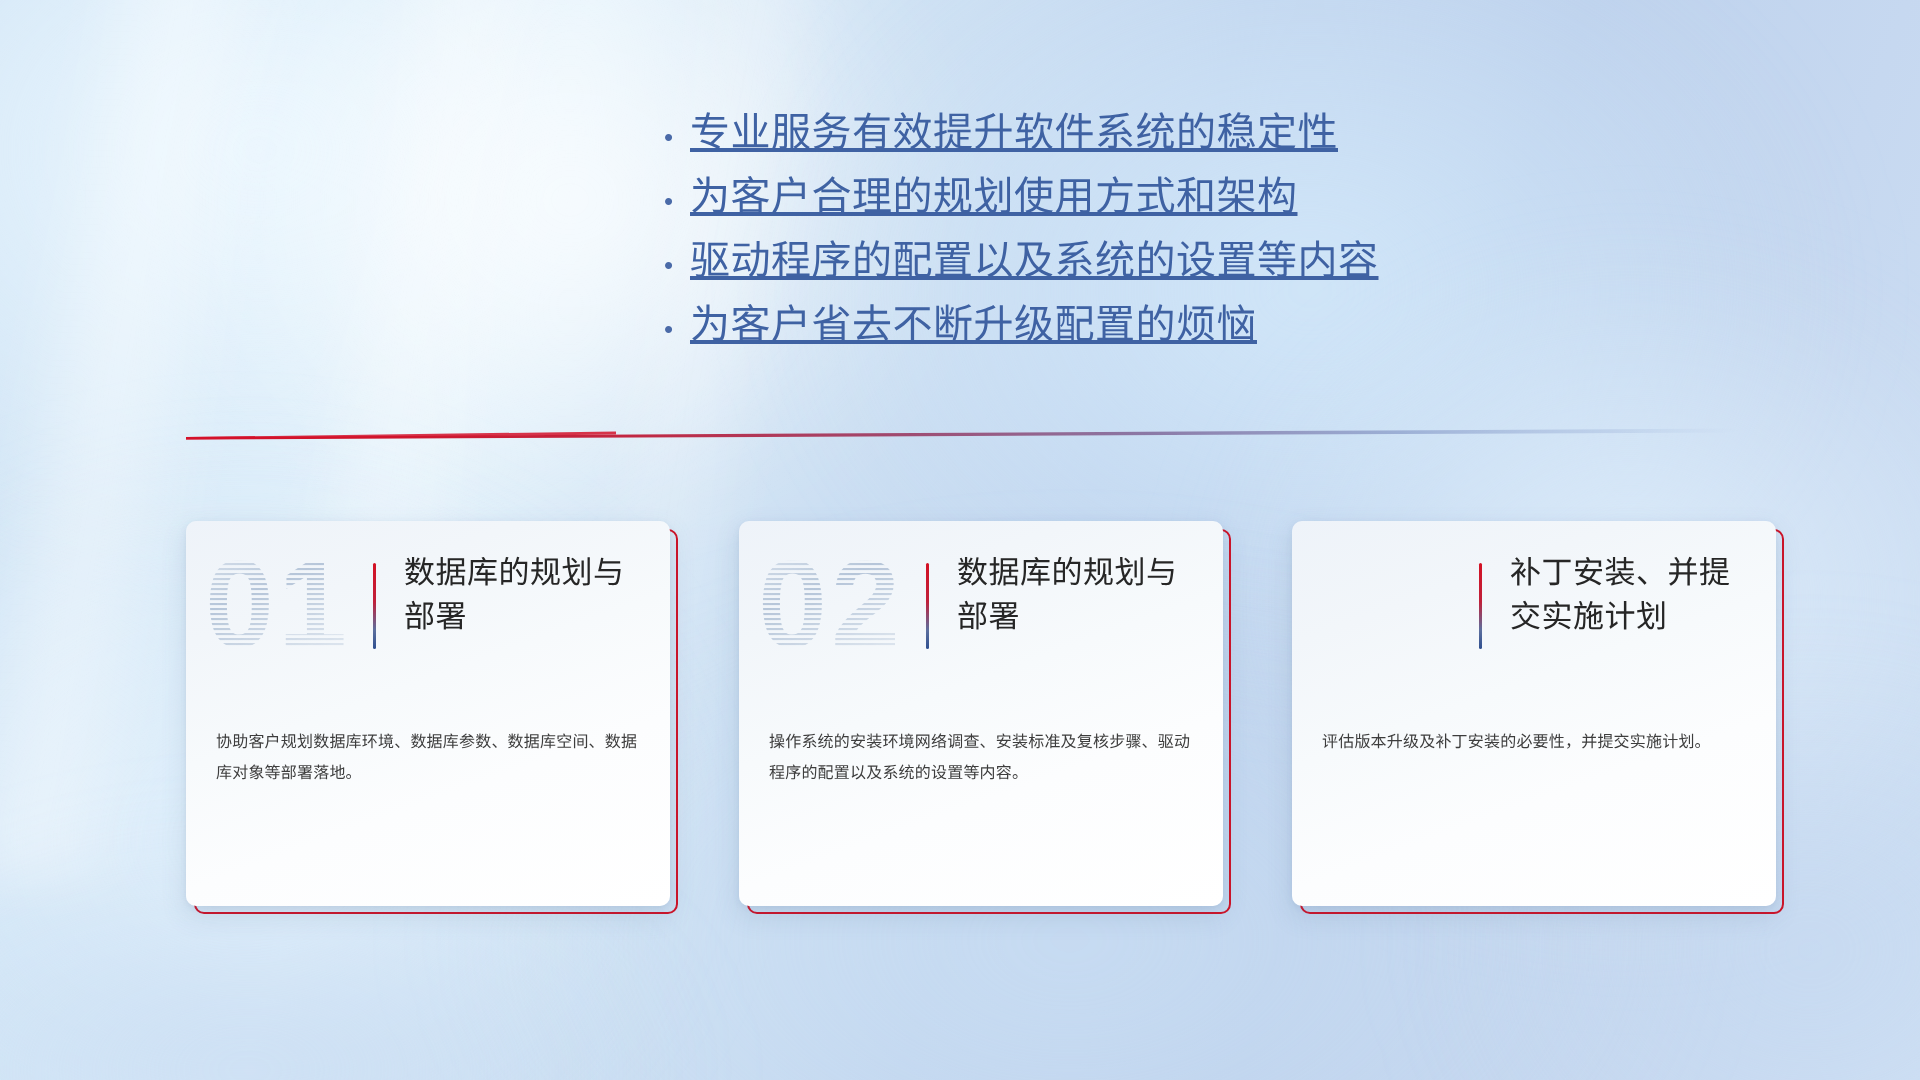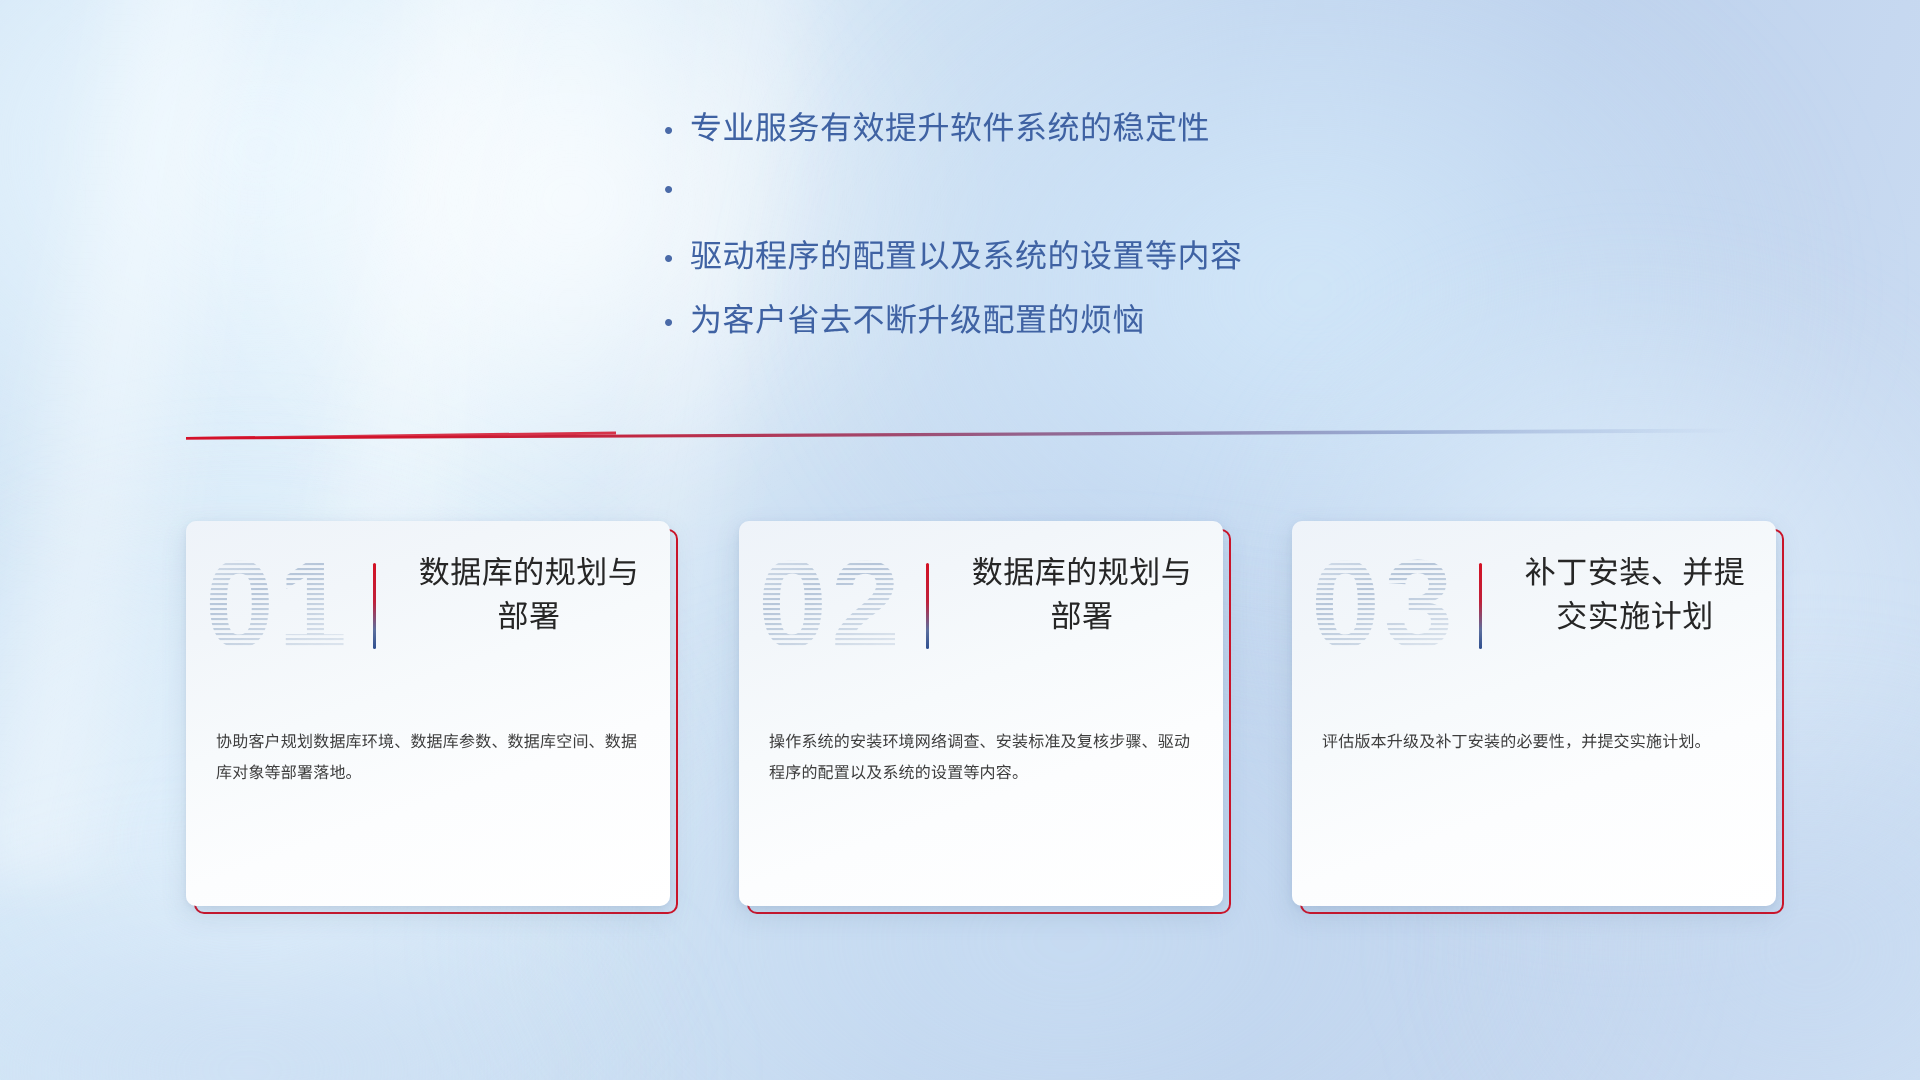--- a/index.html
+++ b/index.html
@@ -82,25 +82,26 @@
   }
   .bullet-dot {
     width: 26px;
     flex: 0 0 26px;
     font-size: 26px;
     line-height: 1;
     color: #4a6aa8;
     text-align: left;
   }
   .bullet-text {
-    font-size: 32px;
+    font-size: 40px;
     line-height: 1;
     letter-spacing: .5px;
     color: #3f62a3;
     white-space: nowrap;
+    text-decoration: underline;
   }
 
   
   #divider {
     position: absolute;
     left: 186px;
     top: 424px;
     width: 1552px;
     height: 16px;
     pointer-events: none;
@@ -182,21 +183,20 @@
   }
   .card-title {
     position: absolute;
     left: 218px;
     top: 30px;
     width: 250px;
     font-size: 31px;
     line-height: 1.42;
     color: #262626;
     letter-spacing: .5px;
-    text-align: center;
   }
 
   .card-body {
     position: absolute;
     left: 30px;
     top: 205px;
     width: 430px;
     font-size: 16px;
     line-height: 1.95;
     color: #3d3d3d;
@@ -220,20 +220,21 @@
 
   <div id="bullets">
 
     <div class="bullet-row">
       <span class="bullet-dot">•</span>
       <span class="bullet-text">专业服务有效提升软件系统的稳定性</span>
     </div>
 
     <div class="bullet-row">
       <span class="bullet-dot">•</span>
+      <span class="bullet-text">为客户合理的规划使用方式和架构</span>
     </div>
 
     <div class="bullet-row">
       <span class="bullet-dot">•</span>
       <span class="bullet-text">驱动程序的配置以及系统的设置等内容</span>
     </div>
 
     <div class="bullet-row">
       <span class="bullet-dot">•</span>
       <span class="bullet-text">为客户省去不断升级配置的烦恼</span>
@@ -322,40 +323,20 @@
           <div class="card-title">数据库的规划与部署</div>
         </div>
         <div class="card-body">操作系统的安装环境网络调查、安装标准及复核步骤、驱动程序的配置以及系统的设置等内容。</div>
       </div>
     </div>
 
     <div class="card-wrap c2">
       <div class="card-accent"></div>
       <div class="card">
         <div class="card-head">
-          <div class="ghost-num">
-            <svg viewBox="0 0 152 124" xmlns="http://www.w3.org/2000/svg">
-              <defs>
-                <pattern id="stripes2" width="4" height="5" patternUnits="userSpaceOnUse">
-                  <rect x="0" y="0" width="4" height="2.1" fill="#9fb3cc"></rect>
-                </pattern>
-                <linearGradient id="gfade2" x1="0" y1="0" x2="0.5" y2="1">
-                  <stop offset="0" stop-color="#ffffff" stop-opacity=".25"></stop>
-                  <stop offset="0.45" stop-color="#ffffff" stop-opacity=".85"></stop>
-                  <stop offset="1" stop-color="#ffffff" stop-opacity=".35"></stop>
-                </linearGradient>
-                <mask id="gm2">
-                  <rect x="0" y="0" width="152" height="124" fill="url(#gfade2)"></rect>
-                </mask>
-              </defs>
-              <g mask="url(#gm2)" opacity=".85">
-                <text x="76" y="104" font-family="'Liberation Sans', sans-serif" font-size="124" font-weight="700" letter-spacing="4" text-anchor="middle" fill="url(#stripes2)">03</text>
-              </g>
-            </svg>
-          </div>
           <div class="title-rule"></div>
           <div class="card-title">补丁安装、并提交实施计划</div>
         </div>
         <div class="card-body">评估版本升级及补丁安装的必要性，并提交实施计划。</div>
       </div>
     </div>
 
   </div>
 
 </div>

